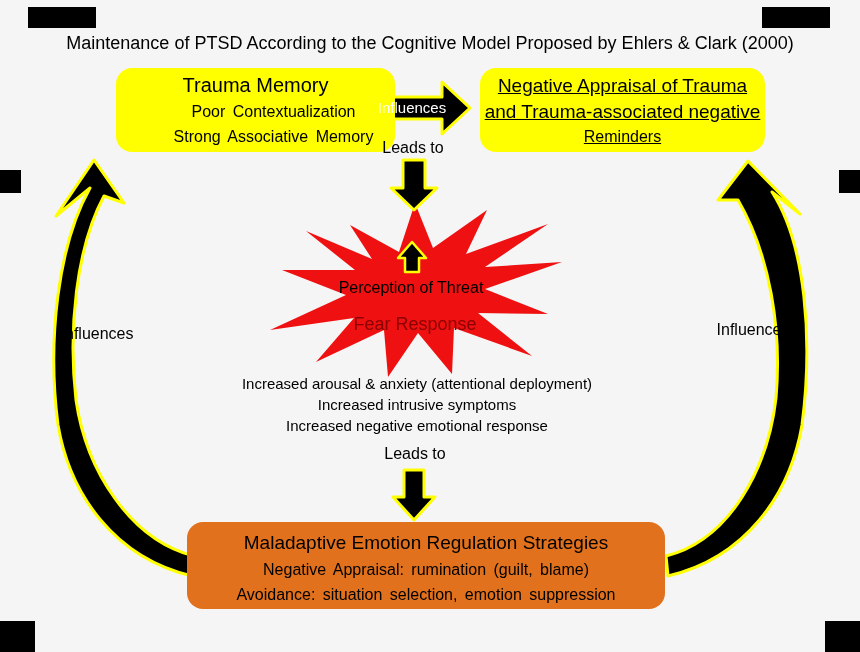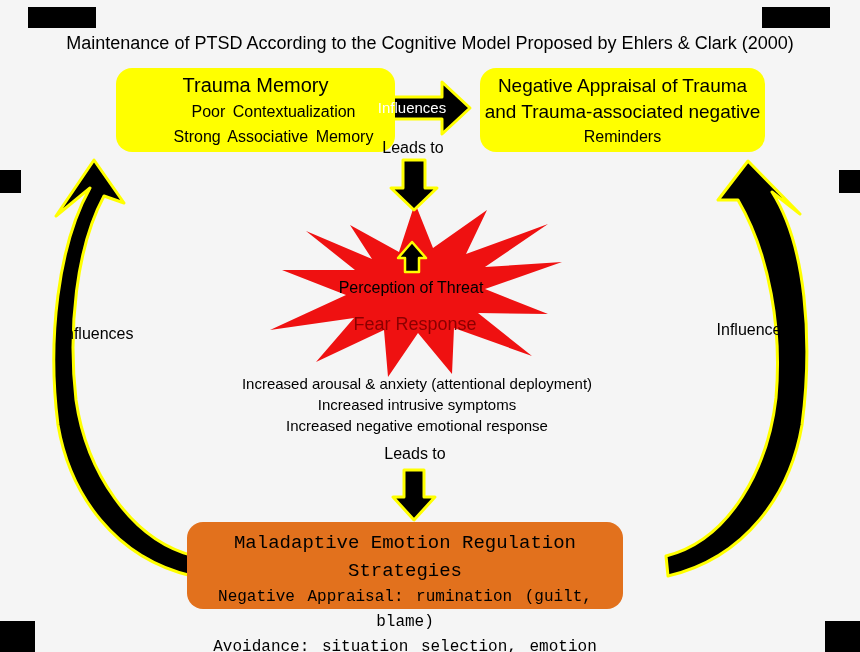--- a/index.html
+++ b/index.html
@@ -57,42 +57,42 @@
   </svg>
 
   <div class="txt" style="left:0;right:0;top:33;top:33px;font-size:18px;">Maintenance of PTSD According to the Cognitive Model Proposed by Ehlers &amp; Clark (2000)</div>
 
   <div class="node yellow" style="left:68px;top:68px;width:279px;height:84px;padding-top:4px;margin-left:48px;">
     <div class="node-title">Trauma Memory</div>
     <div class="node-sub">Poor Contextualization</div>
     <div class="node-sub">Strong Associative Memory</div>
   </div>
 
-  <div class="node yellow" style="left:480px;top:68px;width:285px;height:84px;padding-top:5px;">
+  <div class="node yellow" style="left:480px;top:68px;width:285px;height:84px;padding-top:5px;text-decoration:underline;">
     <div class="na-line">Negative Appraisal of Trauma</div>
     <div class="na-line">and Trauma-associated negative</div>
     <div class="na-sub">Reminders</div>
   </div>
 
   <div class="txt" style="left:362px;width:100px;top:99px;font-size:15px;color:#ffffff;">Influences</div>
 
   <div class="txt" style="left:363px;width:100px;top:139px;font-size:16px;">Leads to</div>
 
   <div class="txt" style="left:266px;width:290px;top:279px;font-size:16px;">Perception of Threat</div>
   <div class="txt" style="left:266px;width:298px;top:314px;font-size:18px;color:#8b0000;">Fear Response</div>
 
   <div class="txt" style="left:107px;width:620px;top:373px;font-size:15px;line-height:21px;">
     <div>Increased arousal &amp; anxiety (attentional deployment)</div>
     <div>Increased intrusive symptoms</div>
     <div>Increased negative emotional response</div>
   </div>
 
   <div class="txt" style="left:365px;width:100px;top:445px;font-size:16px;">Leads to</div>
 
-  <div class="node orange" style="left:187px;top:522px;width:436px;height:87px;padding-top:7px;font-family:Liberation Mono, monospace;">
+  <div class="node orange" style="left:187px;top:522px;width:478px;height:87px;padding-top:7px;">
     <div class="mal-title">Maladaptive Emotion Regulation Strategies</div>
     <div class="mal-sub">Negative Appraisal: rumination (guilt, blame)</div>
     <div class="mal-sub">Avoidance: situation selection, emotion suppression</div>
   </div>
 
   <div class="txt" style="left:47px;width:100px;top:325px;font-size:16px;">Influences</div>
   <div class="txt" style="left:703px;width:100px;top:321px;font-size:16px;">Influences</div>
 
   <div class="mark" style="left:28px;top:7px;width:68px;height:21px;"></div>
   <div class="mark" style="left:762px;top:7px;width:68px;height:21px;"></div>

